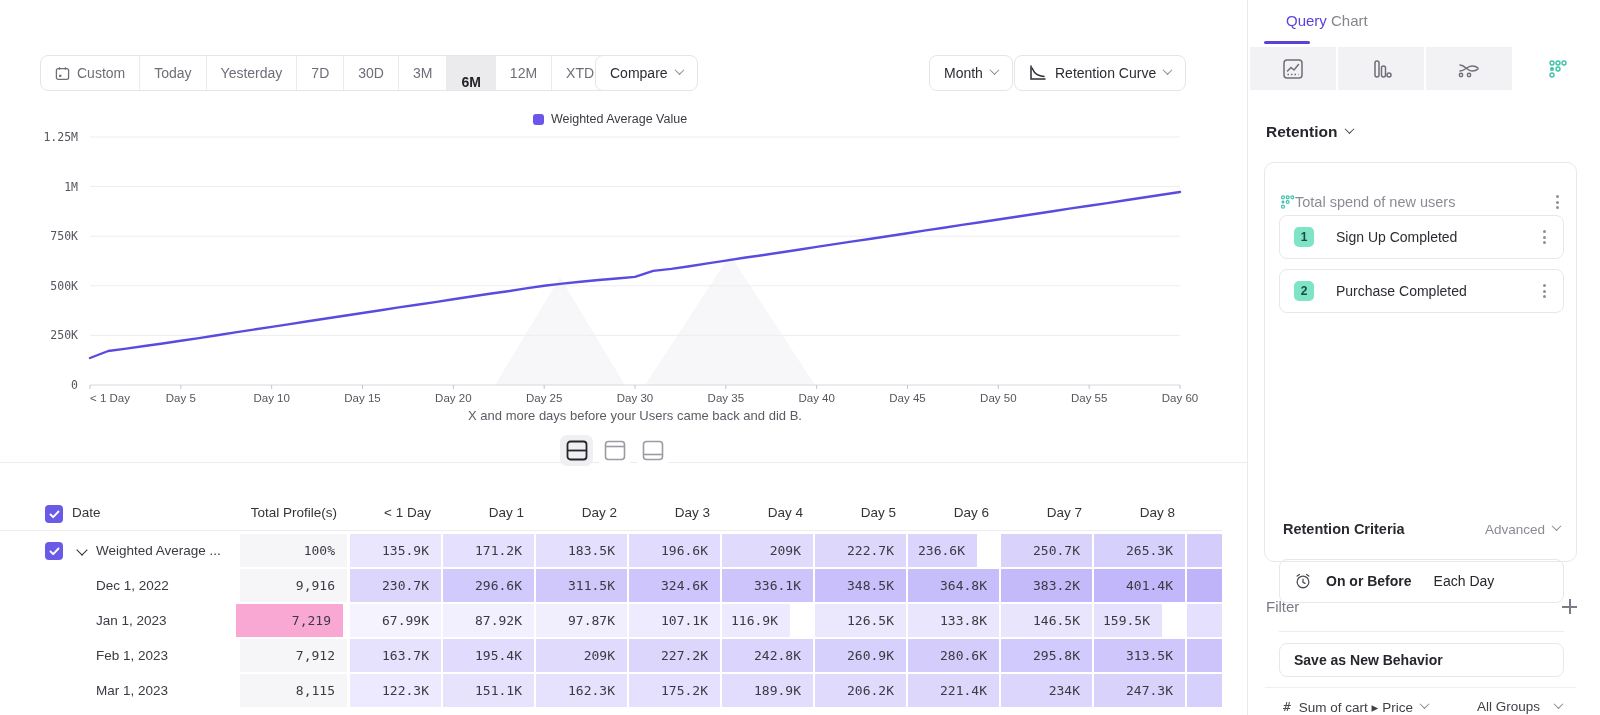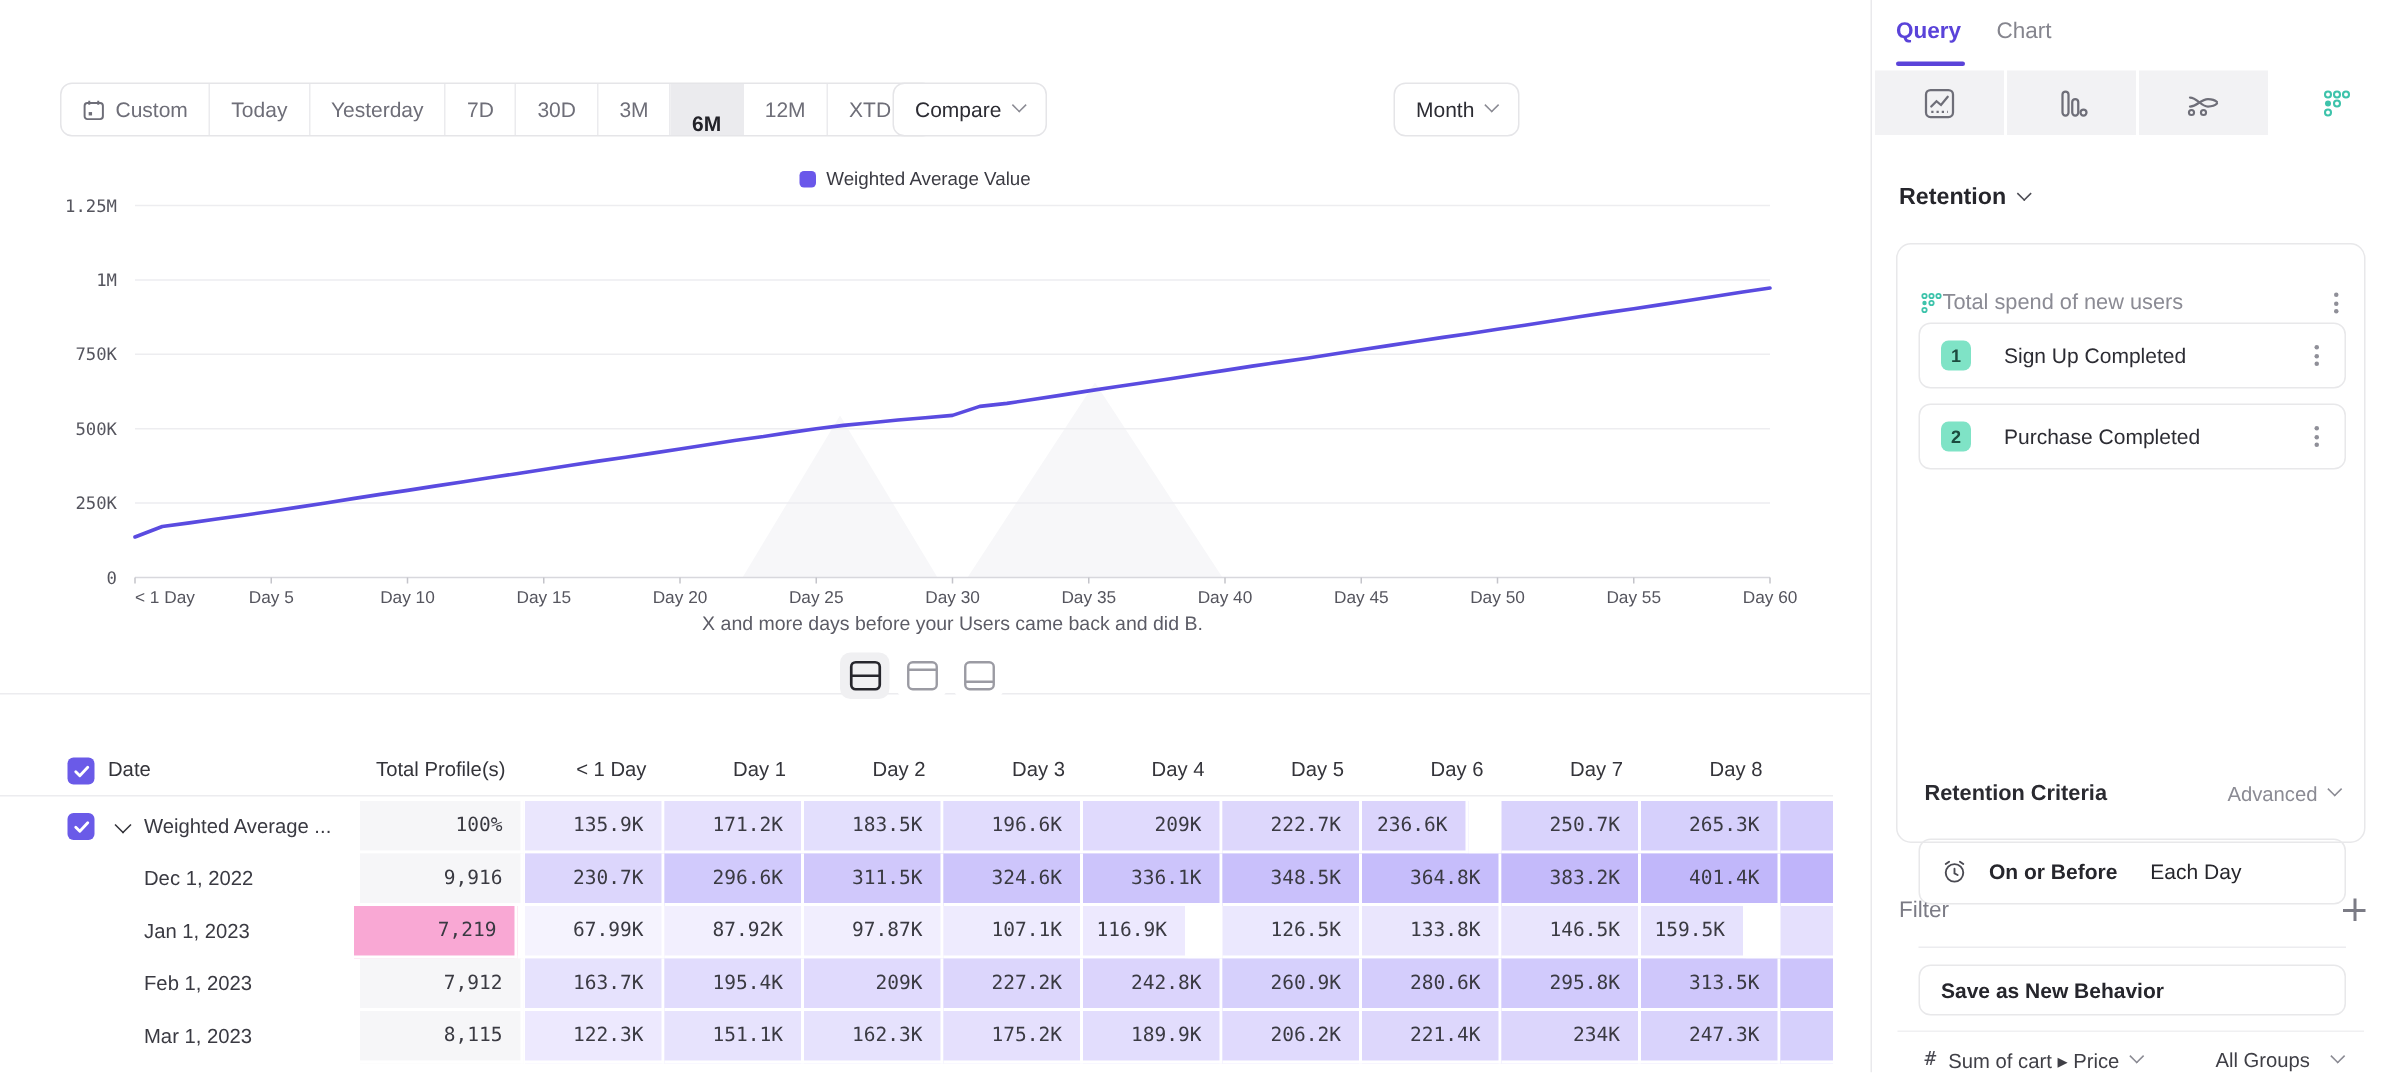--- a/index.html
+++ b/index.html
@@ -54,21 +54,21 @@
   .cell { position:absolute; top:0; height:35px; border-right:2px solid #fff;
     border-bottom:2px solid #fff; display:flex; align-items:center; justify-content:flex-end;
     padding-right:12px; font-family:"DejaVu Sans Mono", monospace; font-size:13px; color:#3a3a42; }
   .rowchev { width:8px; height:8px; border-right:1.7px solid #2f2f36; border-bottom:1.7px solid #2f2f36;
     transform:rotate(45deg); position:absolute; left:78px; top:12px; cursor:pointer; }
 
   
   .sidebar { position:absolute; left:1247px; top:0; width:353px; height:715px;
     border-left:1px solid #e9e9ec; background:#fff; }
   .tab { position:absolute; top:12px; font-size:15px; cursor:pointer; }
-  .tab.active { color:#5a43d9; font-weight:700; }
+  .tab.active { color:#5a43d9; font-weight:400;margin-left:22px; }
   .tab.inactive { color:#85858e; }
   .tab-underline { position:absolute; left:16px; top:41px; width:46px; height:3px;
     background:#5a43d9; border-radius:2px; }
   .tile { position:absolute; top:47px; width:86px; height:43px; background:#f2f2f4;
     display:flex; align-items:center; justify-content:center; cursor:pointer; }
   .tile.selected { background:#fff; }
   .section-head { position:absolute; left:18px; top:123px; font-size:15.5px; font-weight:700;
     color:#26262c; display:flex; align-items:center; gap:9px; cursor:pointer; }
   .bigcard { position:absolute; left:16px; top:162px; width:313px; height:400px;
     border:1px solid #e8e8ea; border-radius:10px; background:#fff; }
@@ -156,20 +156,28 @@
       <button class="btn" style="left:595px">
         <span>Compare</span>
         <span class="chev"></span>
       </button>
 
       <button class="btn" style="left:929px">
         <span>Month</span>
         <span class="chev"></span>
       </button>
 
+      <button class="btn" style="left:1014px">
+        <svg width="18" height="16" viewBox="0 0 18 16">
+          <path d="M2 1 V14 H16" stroke="#2c2c33" stroke-width="1.5" fill="none" stroke-linecap="round"></path>
+          <path d="M3 3 C6 10 10 11 15 11.5" stroke="#2c2c33" stroke-width="1.5" fill="none" stroke-linecap="round"></path>
+        </svg>
+        <span>Retention Curve</span>
+        <span class="chev"></span>
+      </button>
     </div>
 
     <div class="legend">
       <span class="swatch" id="legendSwatch" style="background: rgb(106, 87, 234);"></span>
       <span>Weighted Average Value</span>
     </div>
 
     <svg id="chartSvg" width="1220" height="330" viewBox="0 0 1220 330">
         <polygon points="495,280 560,172 625,280" fill="#f7f7f9"></polygon>
         <polygon points="645,280 730,150 815,280" fill="#f7f7f9"></polygon>

